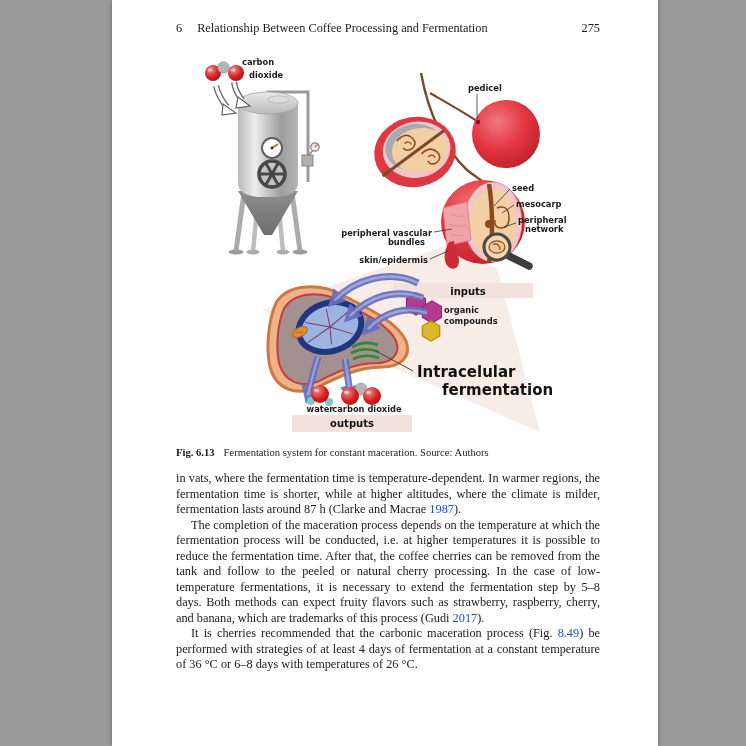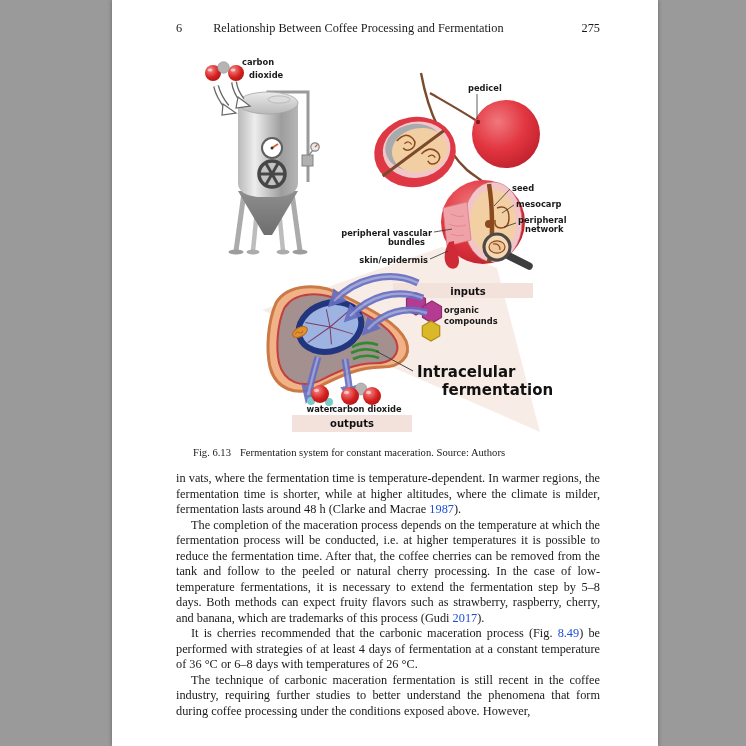--- a/index.html
+++ b/index.html
@@ -13,30 +13,30 @@
     position:absolute;left:112px;top:0;width:546px;height:746px;
     background:#ffffff;
     box-shadow:0 0 4px rgba(0,0,0,.35);
   }
   .page-header{
     position:absolute;left:64px;right:58px;top:21px;
     display:flex;align-items:baseline;
     font-size:12.3px;color:#1a1a1a;
   }
   .page-header .chapnum{margin-right:15px;}
-  .page-header .chaptitle{flex:1;margin-left:16px;}
+  .page-header .chaptitle{flex:1;}
   .page-header .folio{margin-left:auto;}
   .figure-wrap{
     position:absolute;left:68px;top:55px;width:412px;height:382px;
   }
   .caption{
     position:absolute;left:64px;right:58px;top:447px;
     font-size:10.6px;color:#1a1a1a;
   }
-  .caption .cap-label{font-weight:normal;margin-right:9px;margin-left:17px;}
+  .caption .cap-label{font-weight:bold;margin-right:9px;}
   .body-text{
     position:absolute;left:64px;top:471px;width:424px;
     font-size:12.3px;line-height:15.5px;color:#1a1a1a;
     text-align:justify;
   }
   .body-para{margin:0;text-indent:15px;}
   .body-para.first{text-indent:0;}
   .cite{color:#1d4ed8;cursor:pointer;}
   
   .fig-label{
@@ -281,19 +281,18 @@
     <rect x="112" y="360" width="120" height="17" fill="#f3e2dc"></rect>
     <text x="172" y="372" text-anchor="middle" class="fig-label-bold">outputs</text>
   </svg>
   </div>
 
   <div class="caption">
     <span class="cap-label">Fig. 6.13</span><span>Fermentation system for constant maceration. Source: Authors</span>
   </div>
 
   <div class="body-text">
-      <p class="body-para first"><span>in vats, where the fermentation time is temperature-dependent. In warmer regions, the fermentation time is shorter, while at higher altitudes, where the climate is milder, fermentation lasts around 48 h (Clarke and Macrae </span><span class="cite">1987</span><span>).</span></p>
+      <p class="body-para first"><span>in vats, where the fermentation time is temperature-dependent. In warmer regions, the fermentation time is shorter, while at higher altitudes, where the climate is milder, fermentation lasts around 87 h (Clarke and Macrae </span><span class="cite">1987</span><span>).</span></p>
       <p class="body-para"><span>The completion of the maceration process depends on the temperature at which the fermentation process will be conducted, i.e. at higher temperatures it is possible to reduce the fermentation time. After that, the coffee cherries can be removed from the tank and follow to the peeled or natural cherry processing. In the case of low-temperature fermentations, it is necessary to extend the fermentation step by 5–8 days. Both methods can expect fruity flavors such as strawberry, raspberry, cherry, and banana, which are trademarks of this process (Gudi </span><span class="cite">2017</span><span>).</span></p>
       <p class="body-para"><span>It is cherries recommended that the carbonic maceration process (Fig. </span><span class="cite">8.49</span><span>) be performed with strategies of at least 4 days of fermentation at a constant temperature of 36 °C or 6–8 days with temperatures of 26 °C.</span></p>
-      <p class="body-para"><span>The technique of carbonic maceration fermentation is still recent in the coffee industry, requiring further studies to better understand the phenomena that form during coffee processing under the conditions exposed above. However,</span></p>
     </div>
 
 </div>
 
 </body></html>

